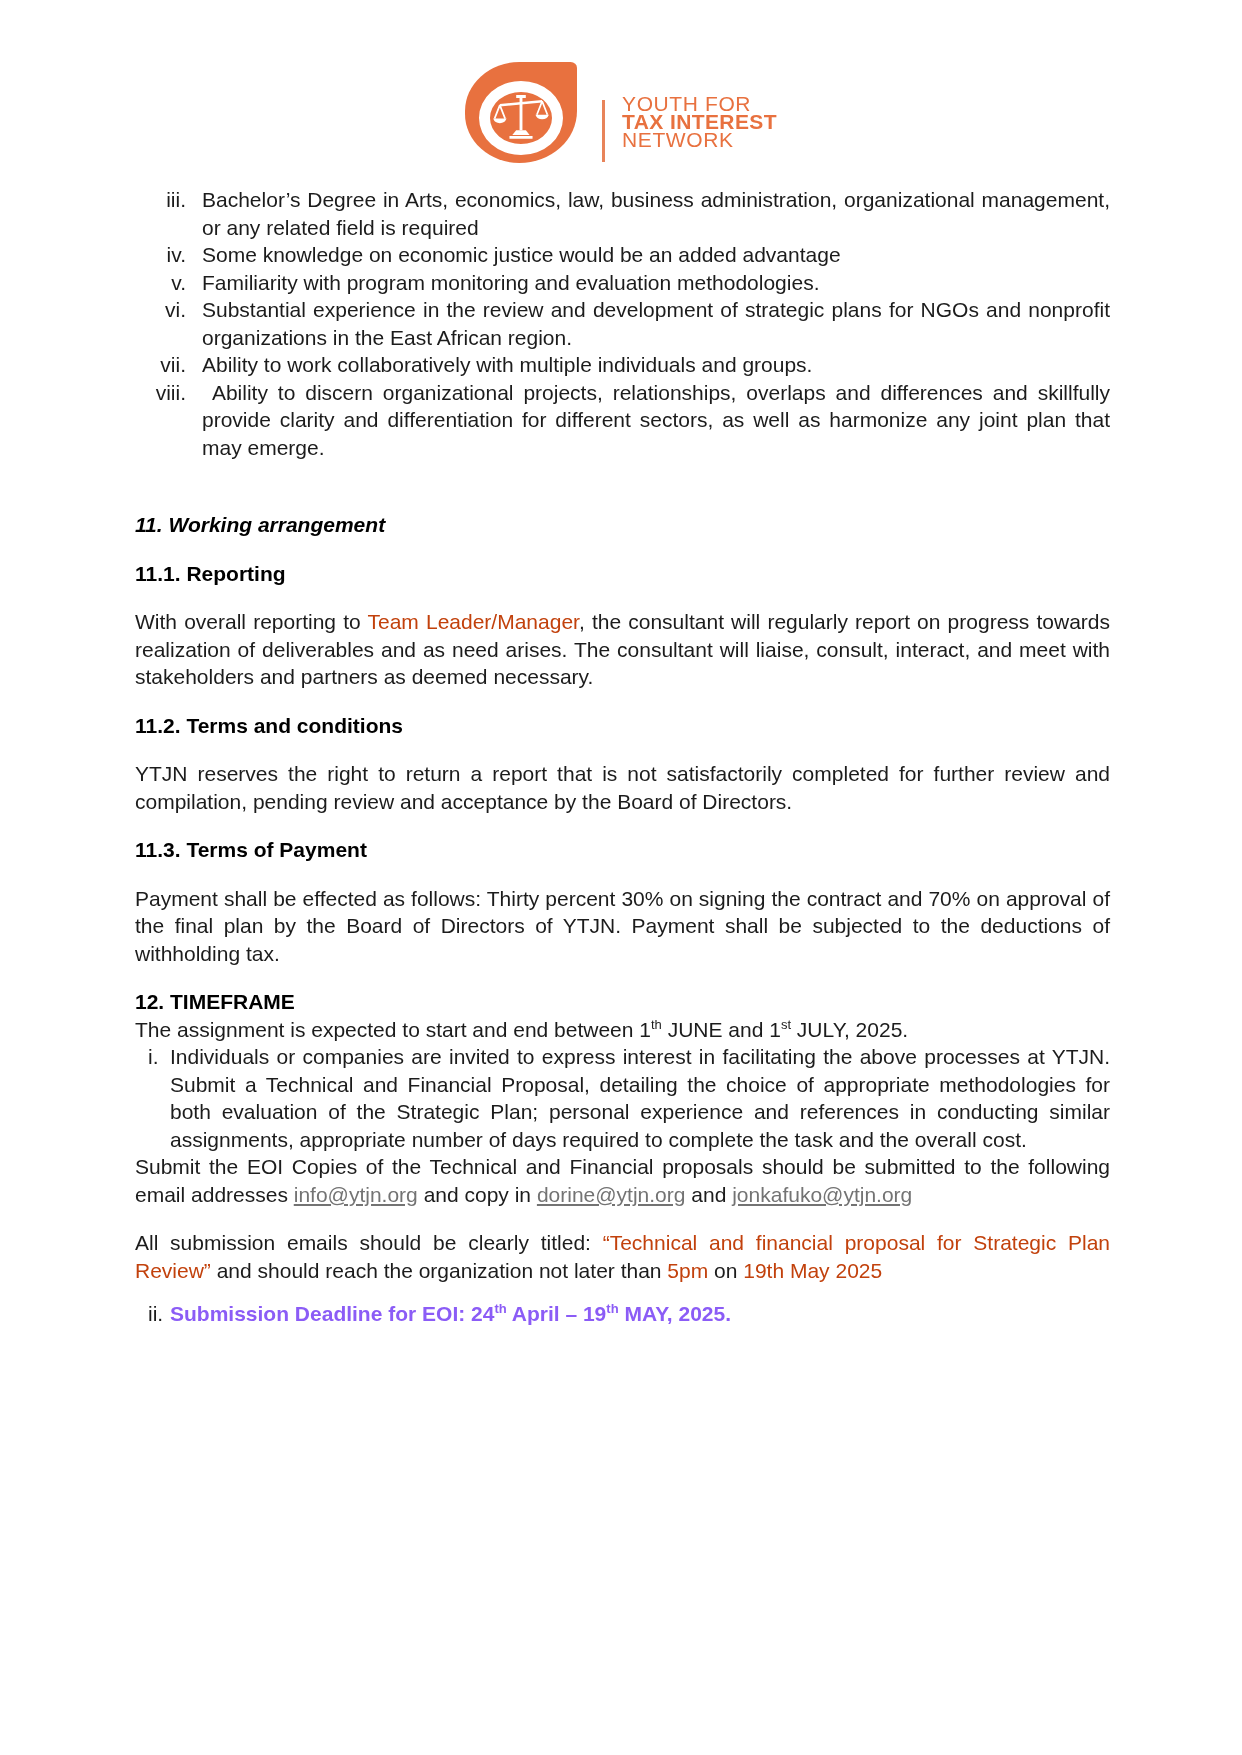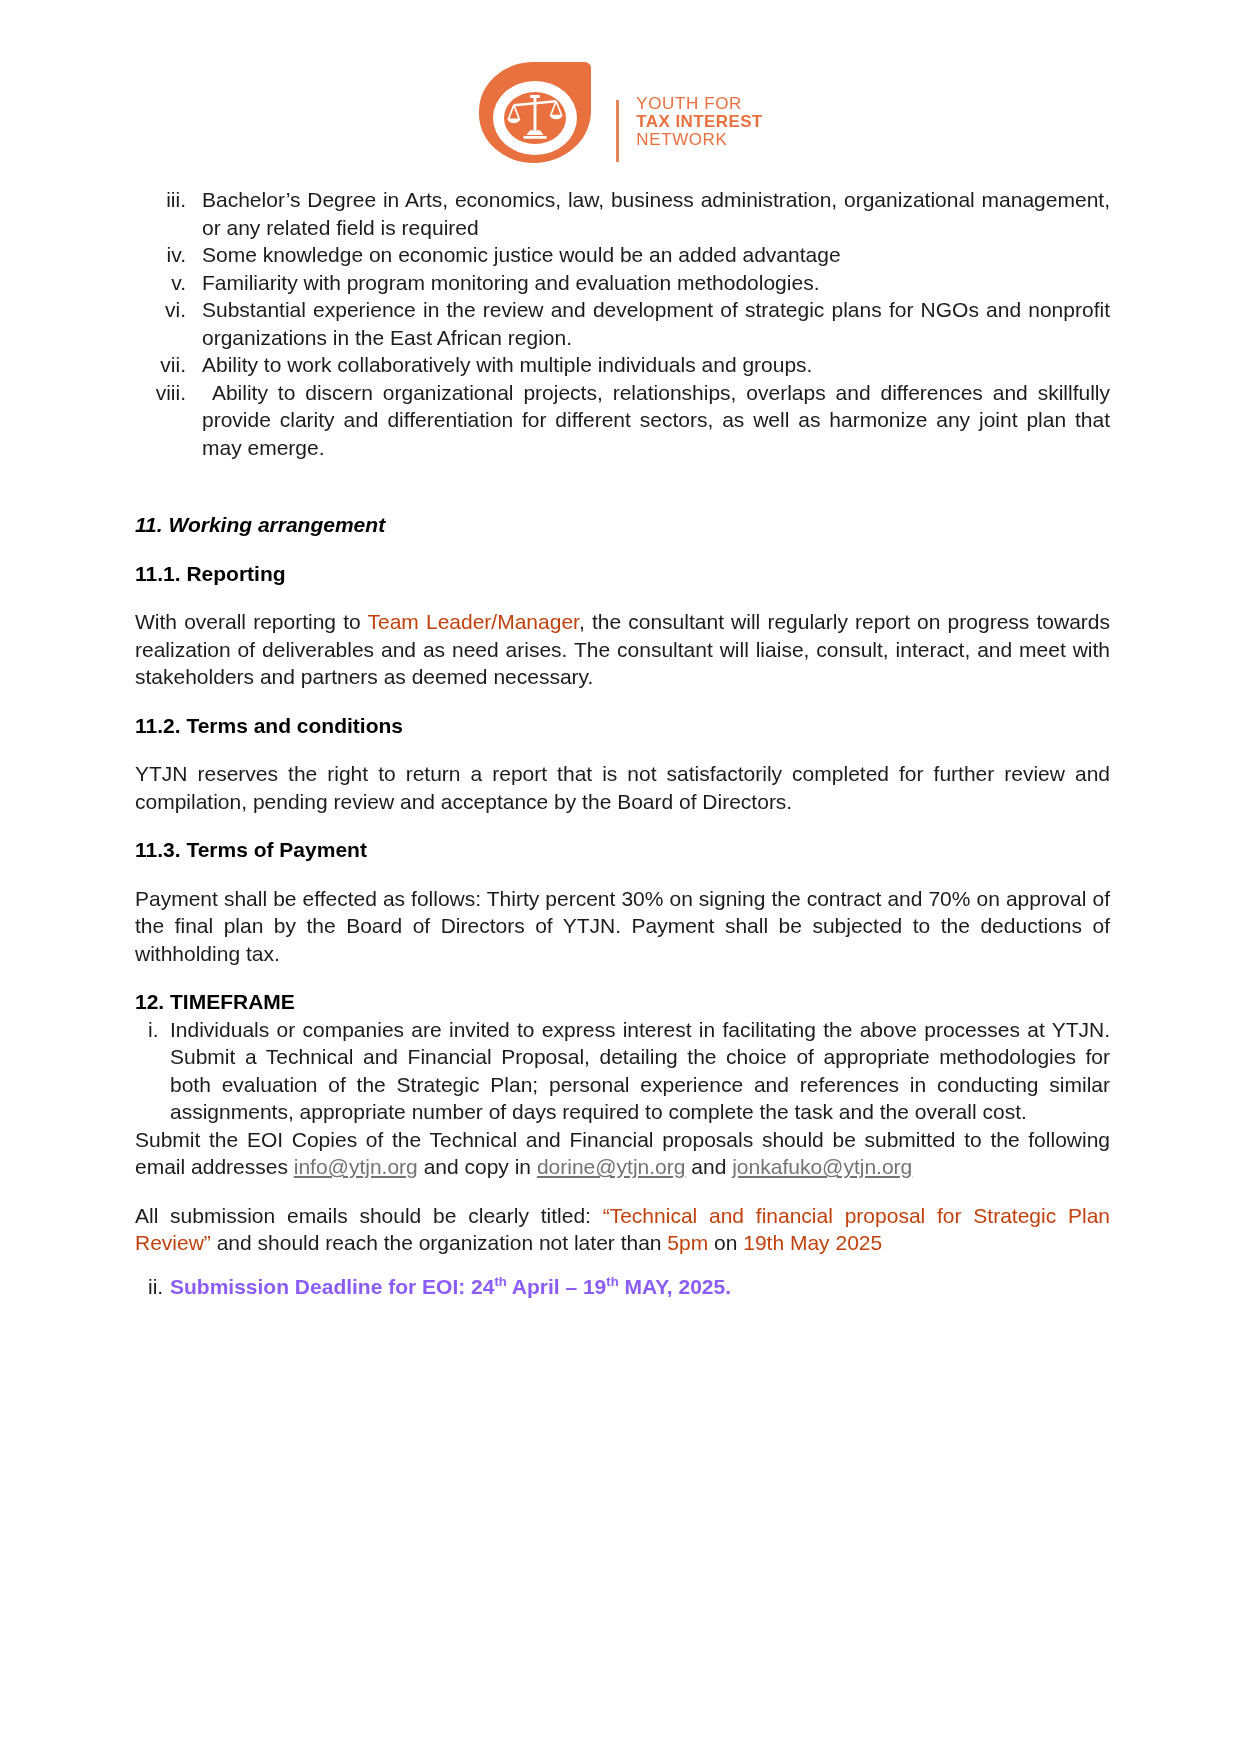--- a/index.html
+++ b/index.html
@@ -35,21 +35,21 @@
     position: absolute; left: 50%; top: 50%;
     transform: translate(-50%, -50%);
   }
   .logo-divider {
     width: 3px; height: 62px; background: #E8845A;
     margin: 38px 17px 0 25px;
   }
   .logo-text {
     margin-top: 33px;
     color: #E8713F;
-    font-size: 17px; line-height: 18.2px;
+    font-size: 21px; line-height: 18.2px;
     letter-spacing: 0.6px;
   }
   .logo-text .bold { font-weight: bold; letter-spacing: 0.4px; }
 
   
   p, h2, h3 { font-size: 21px; margin: 21px 0 0 0; }
   h2, h3 { font-weight: bold; color: #000; }
   .just { text-align: justify; }
 
   ol.qual { list-style: none; margin: 16px 0 0 0; padding: 0; }
@@ -130,20 +130,21 @@
   <h3>11.1. Reporting</h3>
   <p class="just"><span>With overall reporting to </span><b>Team Leader/Manager</b><span>, the consultant will regularly report on progress towards realization of deliverables and as need arises. The consultant will liaise, consult, interact, and meet with stakeholders and partners as deemed necessary.</span></p>
 
   <h3>11.2. Terms and conditions</h3>
   <p class="just">YTJN reserves the right to return a report that is not satisfactorily completed for further review and compilation, pending review and acceptance by the Board of Directors.</p>
 
   <h3>11.3. Terms of Payment</h3>
   <p class="just">Payment shall be effected as follows: Thirty percent 30% on signing the contract and 70% on approval of the final plan by the Board of Directors of YTJN. Payment shall be subjected to the deductions of withholding tax.</p>
 
   <h2>12. TIMEFRAME</h2>
+  <p class="just tight"><span>The assignment is expected to start and end between 1</span><sup class="sp">th</sup><span> JUNE and 1</span><sup class="sp">st</sup><span> JULY, 2025.</span></p>
 
   <div class="eoi-item tight"><span class="num">i.</span><span>Individuals or companies are invited to express interest in facilitating the above processes at YTJN. Submit a Technical and Financial Proposal, detailing the choice of appropriate methodologies for both evaluation of the Strategic Plan; personal experience and references in conducting similar assignments, appropriate number of days required to complete the task and the overall cost.</span></div>
 
   <p class="just tight"><span>Submit the EOI Copies of the Technical and Financial proposals should be submitted to the following email addresses </span><a class="email">info@ytjn.org</a><span> and copy in </span><a class="email">dorine@ytjn.org</a><span> and </span><a class="email">jonkafuko@ytjn.org</a></p>
 
   <p class="just titled-para"><span>All submission emails should be clearly titled: </span><b>“Technical and financial proposal for Strategic Plan Review”</b><span> and should reach the organization not later than </span><b>5pm</b><span> on </span><b>19th May 2025</b></p>
 
   <div class="eoi-item deadline"><span class="num">ii.</span><span class="b"><span>Submission Deadline for EOI: 24</span><sup class="sp">th</sup><span> April – 19</span><sup class="sp">th</sup><span> MAY, 2025.</span></span></div>
 
 </main>

